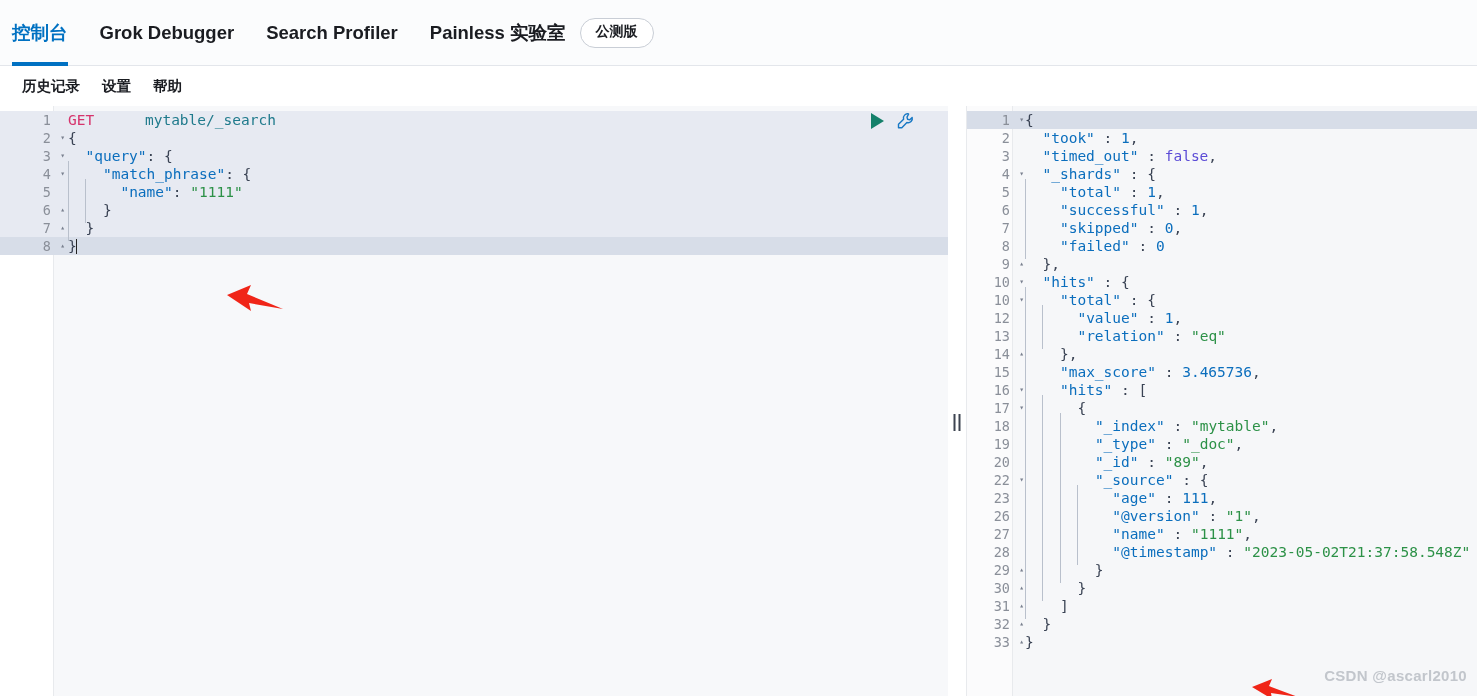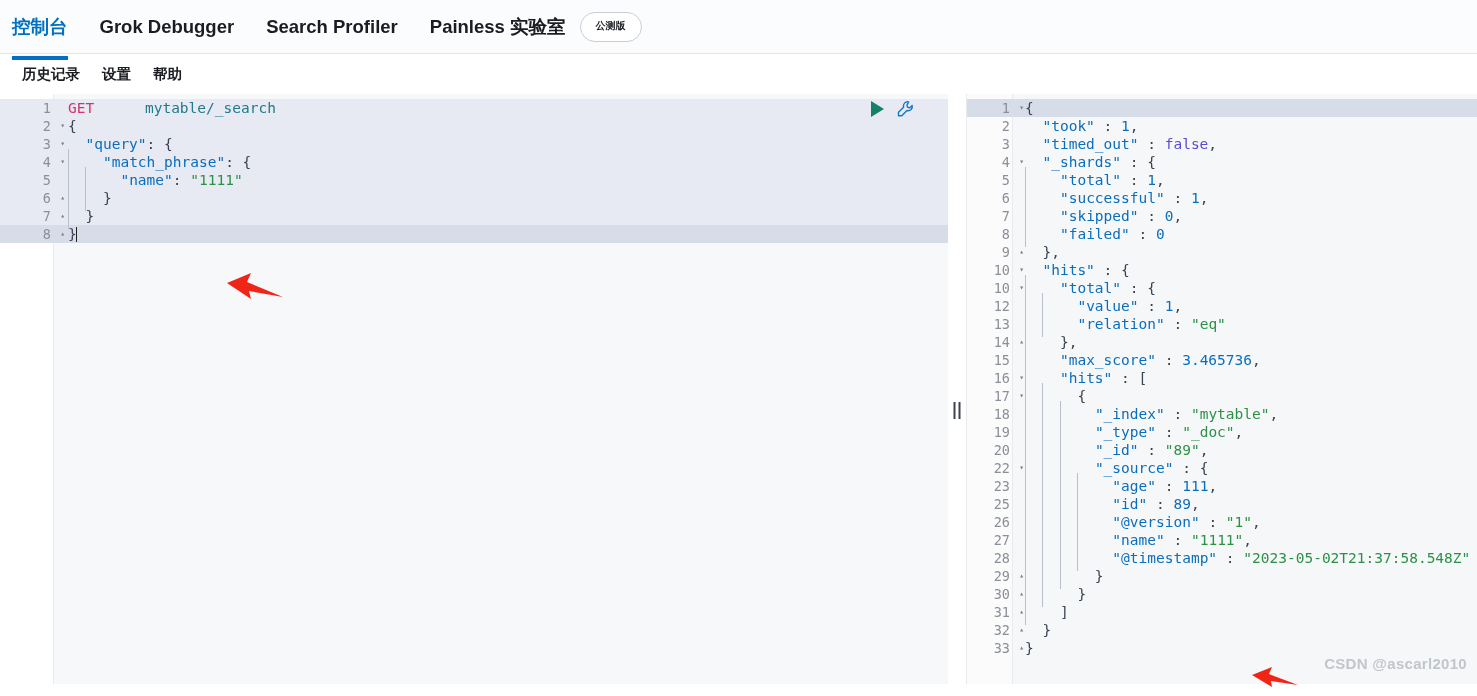--- a/index.html
+++ b/index.html
@@ -7,21 +7,21 @@
   html, body {
     width: 1477px;
     height: 696px;
     overflow: hidden;
     background: #ffffff;
     font-family: "Liberation Sans", "DejaVu Sans", sans-serif;
   }
 
   
   .topnav {
-    height: 54px;
+    height: 66px;
     background: #fbfcfd;
     display: flex;
     align-items: center;
     padding-left: 12px;
     border-bottom: 1px solid #e3e6eb;
     position: relative;
   }
   .topnav-item {
     font-size: 18.5px;
     font-weight: bold;
@@ -42,21 +42,21 @@
     height: 4px;
     background: #0071c2;
   }
   .beta-badge {
     display: inline-flex;
     align-items: center;
     justify-content: center;
     border: 1px solid #c9ced6;
     border-radius: 20px;
     padding: 5px 15px 6px;
-    font-size: 10px;
+    font-size: 14px;
     font-weight: bold;
     color: #1a1c21;
     background: #ffffff;
     margin-left: -18px;
     height: 30px;
     cursor: pointer;
   }
 
   
   .subnav {
@@ -436,24 +436,20 @@
         <span class="ln"><span>22</span><span class="fold">▾</span></span>
         <span class="src"><span class="ig">  </span><span class="ig">  </span><span class="ig">  </span>  <span class="k-key">"_source"</span><span class="k-punct"> : {</span></span>
       </div>
 
       <div class="row">
         <span class="ln">23</span>
         <span class="src"><span class="ig">  </span><span class="ig">  </span><span class="ig">  </span><span class="ig">  </span>  <span class="k-key">"age"</span><span class="k-punct"> : </span><span class="k-num">111</span><span class="k-punct">,</span></span>
       </div>
 
 
-      <div class="row">
-        <span class="ln">25</span>
-        <span class="src"><span class="ig">  </span><span class="ig">  </span><span class="ig">  </span><span class="ig">  </span>  <span class="k-key">"id"</span><span class="k-punct"> : </span><span class="k-num">89</span><span class="k-punct">,</span></span>
-      </div>
 
       <div class="row">
         <span class="ln">26</span>
         <span class="src"><span class="ig">  </span><span class="ig">  </span><span class="ig">  </span><span class="ig">  </span>  <span class="k-key">"@version"</span><span class="k-punct"> : </span><span class="k-str">"1"</span><span class="k-punct">,</span></span>
       </div>
 
       <div class="row">
         <span class="ln">27</span>
         <span class="src"><span class="ig">  </span><span class="ig">  </span><span class="ig">  </span><span class="ig">  </span>  <span class="k-key">"name"</span><span class="k-punct"> : </span><span class="k-str">"1111"</span><span class="k-punct">,</span></span>
       </div>

